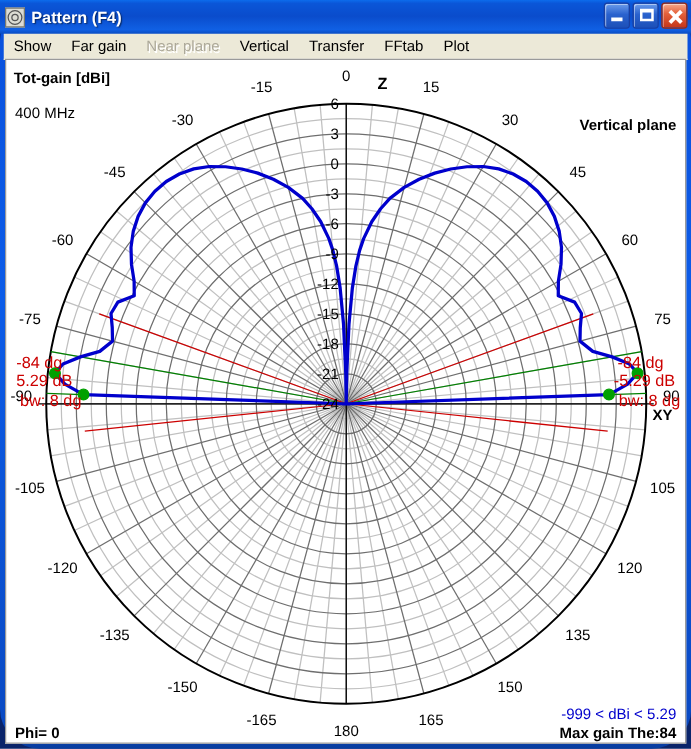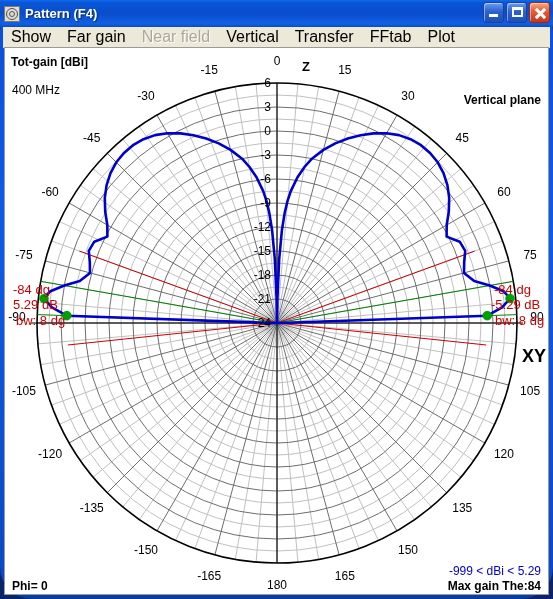--- a/index.html
+++ b/index.html
@@ -58,21 +58,21 @@
   }
   .tb-btn.close .g::before{transform:rotate(45deg);}
   .tb-btn.close .g::after{transform:rotate(-45deg);}
   
   .menubar{
     position:absolute;left:3px;top:27px;width:547px;height:20px;
     background:#ECE9D8;display:flex;align-items:center;
     border-bottom:1px solid #ECE9D8;
   }
   .menu-item{
-    font-size:16px;color:#000;padding:2px 8px;white-space:nowrap;
+    font-size:12px;color:#000;padding:2px 8px;white-space:nowrap;
   }
   .menu-item.disabled{color:#ACA899;text-shadow:1px 1px 0 #fff;}
   
   .plot-panel{
     position:absolute;left:4px;top:47px;width:545px;height:548px;
     background:#FFFFFF;border:1px solid #9a9a9a;box-sizing:border-box;
     overflow:hidden;
   }
   .lbl{position:absolute;font-size:12px;color:#000;white-space:nowrap;}
   .lbl.b{font-weight:bold;}
@@ -97,21 +97,21 @@
         </div>
       <div class="tb-btn close">
           <span class="g"></span>
         </div>
     </div>
   </div>
 
   <div class="menubar">
     <div class="menu-item">Show</div>
     <div class="menu-item">Far gain</div>
-    <div class="menu-item disabled">Near field</div>
+    <div class="menu-item disabled">Near plane</div>
     <div class="menu-item">Vertical</div>
     <div class="menu-item">Transfer</div>
     <div class="menu-item">FFtab</div>
     <div class="menu-item">Plot</div>
   </div>
 
   <div class="plot-panel">
 
     <svg id="polar" width="545" height="548">
         <line x1="272" y1="275" x2="251.08262174056202" y2="514.0867275420189" stroke="#C0C0C0" stroke-width="1"></line>
@@ -256,21 +256,21 @@
         <text x="266" y="231" font-size="12" font-family="&quot;Liberation Sans&quot;,sans-serif" fill="#000" text-anchor="end">-18</text>
         <text x="266" y="255" font-size="12" font-family="&quot;Liberation Sans&quot;,sans-serif" fill="#000" text-anchor="end">-21</text>
         <text x="266" y="279" font-size="12" font-family="&quot;Liberation Sans&quot;,sans-serif" fill="#000" text-anchor="end">-24</text>
       </svg>
 
     <div class="lbl b" style="left:6px;top:7px;text-align:right;">Tot-gain [dBi]</div>
     <div class="lbl" style="left:7px;top:35px;">400 MHz</div>
     <div class="lbl b" style="right:7px;top:21px;margin-top:24px;">Vertical plane</div>
 
     <div class="lbl b" style="left:297px;top:11px;font-size:13px;">Z</div>
-    <div class="lbl b" style="left:517px;top:277px;font-size:18px;margin-top:21px;">XY</div>
+    <div class="lbl b" style="left:517px;top:277px;font-size:12px;">XY</div>
 
     <div class="lbl red" style="left:8px;top:234px;">-84 dg</div>
     <div class="lbl red" style="left:8px;top:249px;">5.29 dB</div>
     <div class="lbl red" style="left:11px;top:265px;">bw: 8 dg</div>
 
     <div class="lbl red" style="left:489px;top:234px;">-84 dg</div>
     <div class="lbl red" style="left:486px;top:249px;">-5.29 dB</div>
     <div class="lbl red" style="left:490px;top:265px;">bw: 8 dg</div>
 
     <div class="lbl b" style="left:7px;top:531px;">Phi= 0</div>

